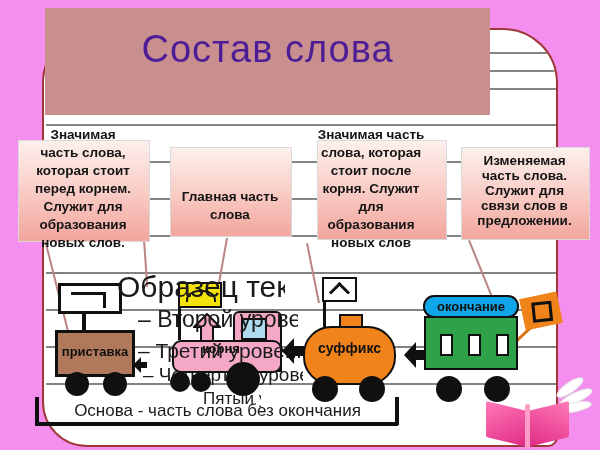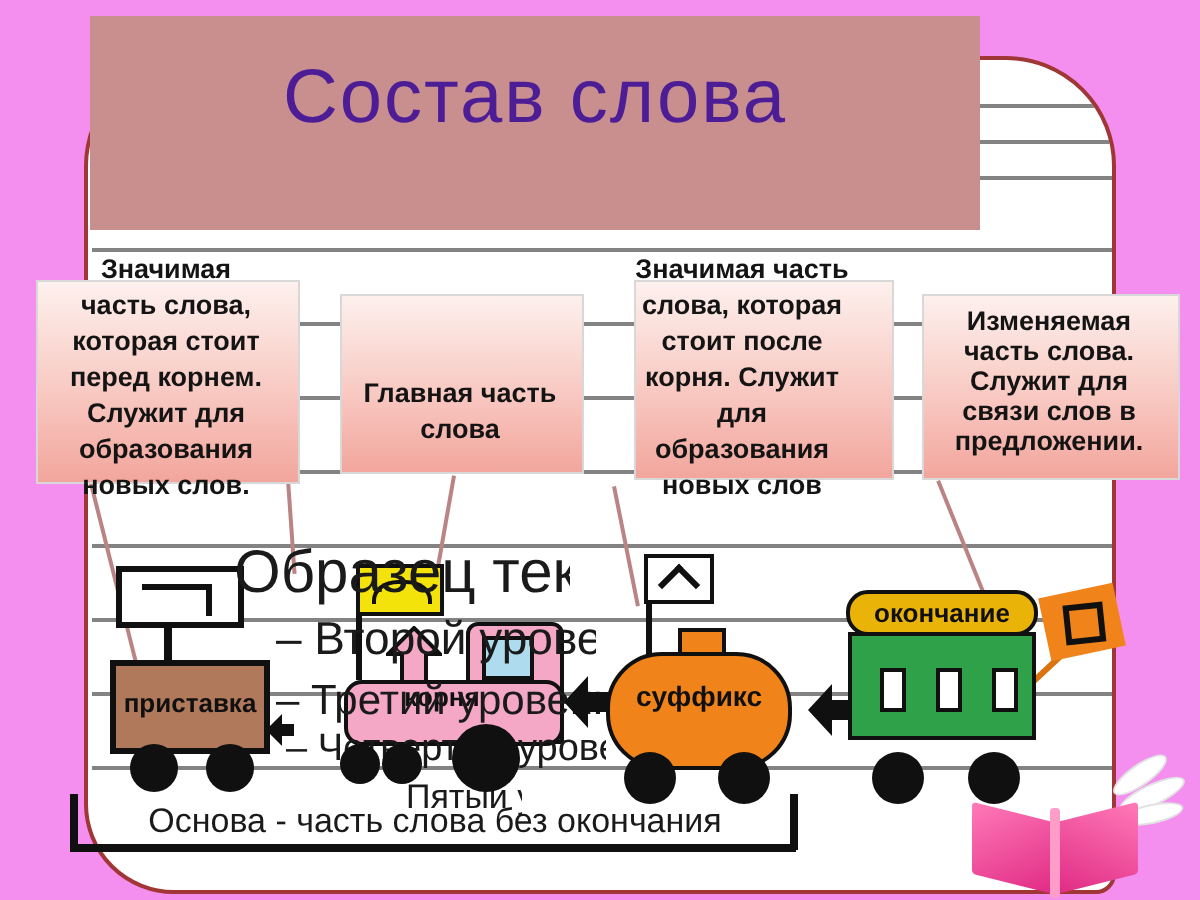--- a/index.html
+++ b/index.html
@@ -68,21 +68,21 @@
     background:#f0831a; border:2.5px solid #101010; z-index:5; box-sizing:border-box;}
   #suffiks-flag{left:322px; top:277px; width:31px; height:21px; border-width:2.5px;}
   #suffiks-symbol{position:absolute; left:8px; top:6px; width:12px; height:12px;
     border-top:3px solid #101010; border-left:3px solid #101010; transform:rotate(45deg);}
   
   #okonchanie-car{position:absolute; left:424px; top:316px; width:94px; height:54px;
     background:#2ea149; border:2.5px solid #101010; z-index:6; box-sizing:border-box;}
   .car-window{position:absolute; width:13px; height:22px; background:#fff;
     border:2px solid #101010; z-index:7; box-sizing:border-box;}
   #okonchanie-sign{position:absolute; left:423px; top:295px; width:96px; height:23px;
-    background:#eab308; border:2px solid #101010; border-radius:11px; z-index:5; box-sizing:border-box;}
+    background:#0ea5e9; border:2px solid #101010; border-radius:11px; z-index:5; box-sizing:border-box;}
   #okonchanie-sign .cartlabel{position:static; display:block; line-height:19px; font-size:13px;}
   #okonchanie-flag{position:absolute; left:522px; top:295px; width:38px; height:32px;
     background:#f0831a; transform:rotate(-12deg); z-index:5;}
   #okonchanie-symbol{position:absolute; left:10px; top:7px; width:14px; height:14px;
     border:3px solid #101010; transform:rotate(6deg);}
   #okonchanie-pole{position:absolute; left:503px; top:352px; width:44px; height:3px;
     background:#d97410; transform:rotate(-43deg); transform-origin:0 50%; z-index:5;}
   
   #koren-chimney{position:absolute; left:193px; top:313px; z-index:5;}
   

